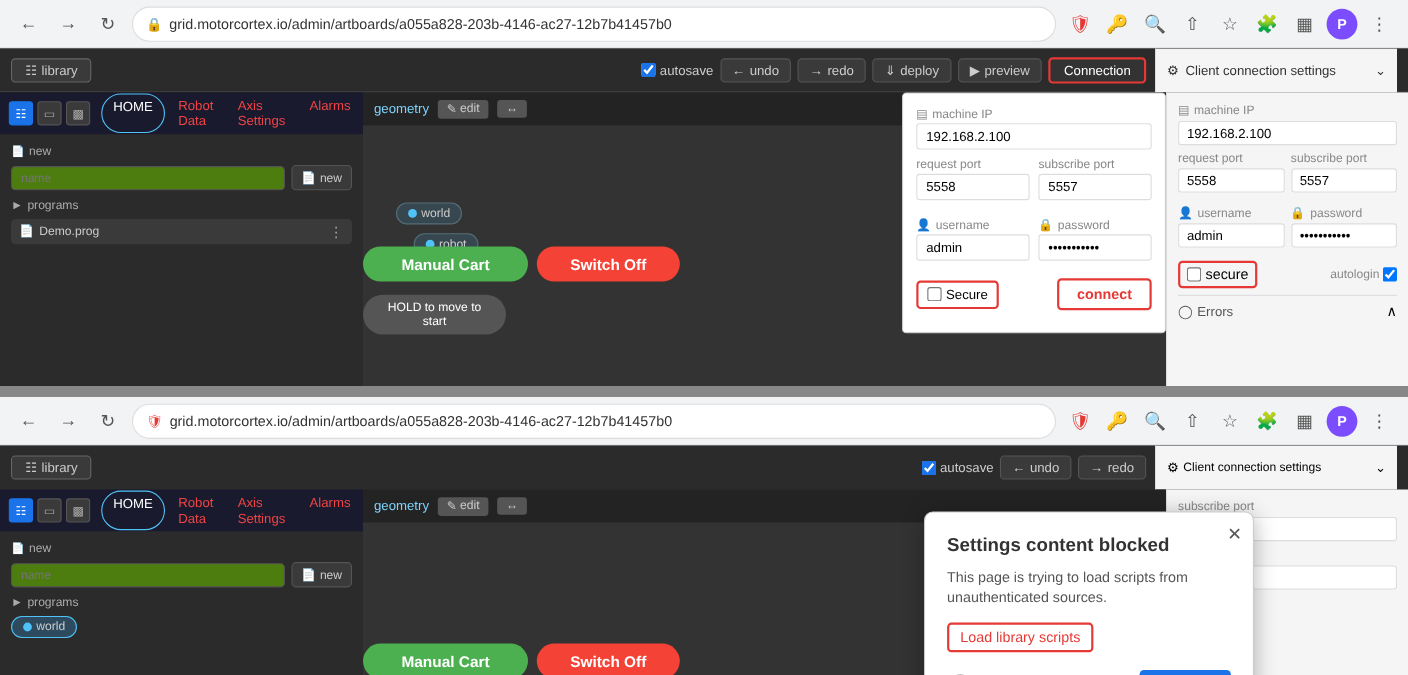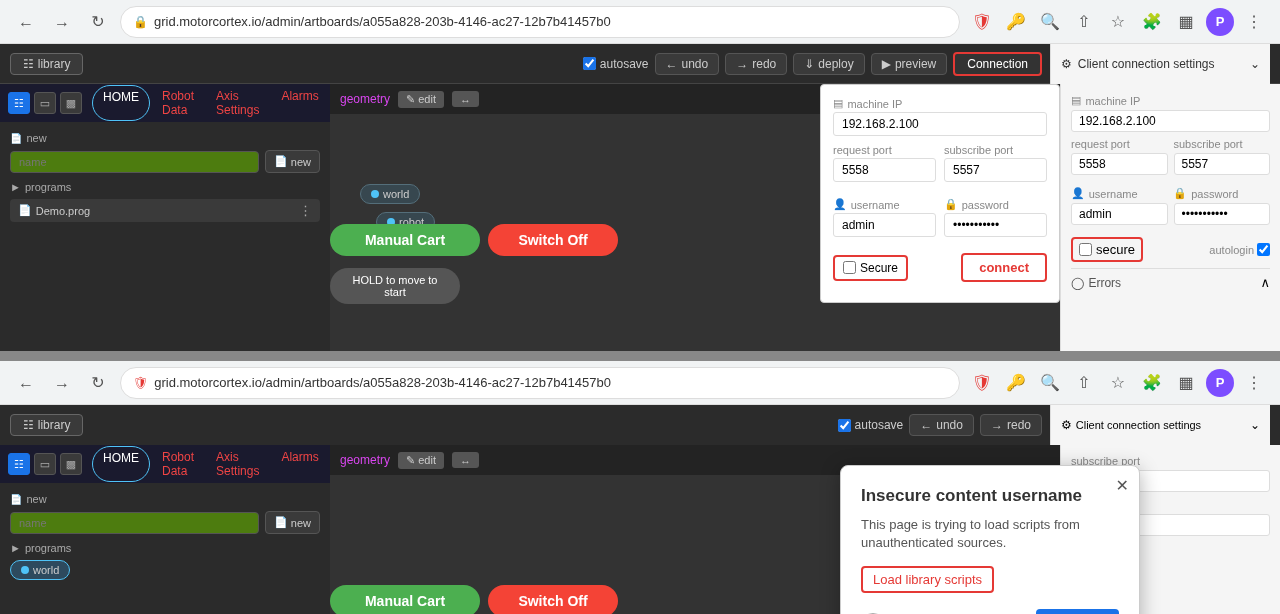--- a/index.html
+++ b/index.html
@@ -228,21 +228,21 @@
     }
     .geometry-header {
       position: absolute;
       top: 0; left: 0; right: 0;
       height: 30px;
       display: flex; align-items: center;
       padding: 0 10px;
       gap: 8px;
       background: rgba(0,0,0,0.3);
     }
-    .geometry-label { color: #d946ef; font-size: 12px; }
+    .geometry-label { color: #7dd3fc; font-size: 12px; }
     .edit-btn-sm {
       background: #555;
       border: none; border-radius: 3px;
       color: #ccc; font-size: 11px;
       padding: 2px 8px; cursor: pointer;
       display: flex; align-items: center; gap: 3px;
     }
     .canvas-buttons {
       position: absolute;
       top: 35px; left: 0; right: 0;
@@ -861,21 +861,21 @@
       <div class="sidebar-section-label">
         <span>🔒</span>
         <span>password</span>
       </div>
       <input class="sidebar-input" type="password" value="passwordval" style="">
     </div>
   </div>
 
   <div class="insecure-dialog">
     <button class="dialog-close">✕</button>
-    <div class="dialog-title">Insecure content username</div>
+    <div class="dialog-title">Settings content blocked</div>
     <div class="dialog-body">This page is trying to load scripts from unauthenticated sources.</div>
     <a class="load-unsafe-link">Load library scripts</a>
     <div class="dialog-footer">
       <button class="dialog-help">?</button>
       <button class="done-btn">Done</button>
     </div>
   </div>
 </div>
 
 </body></html>

